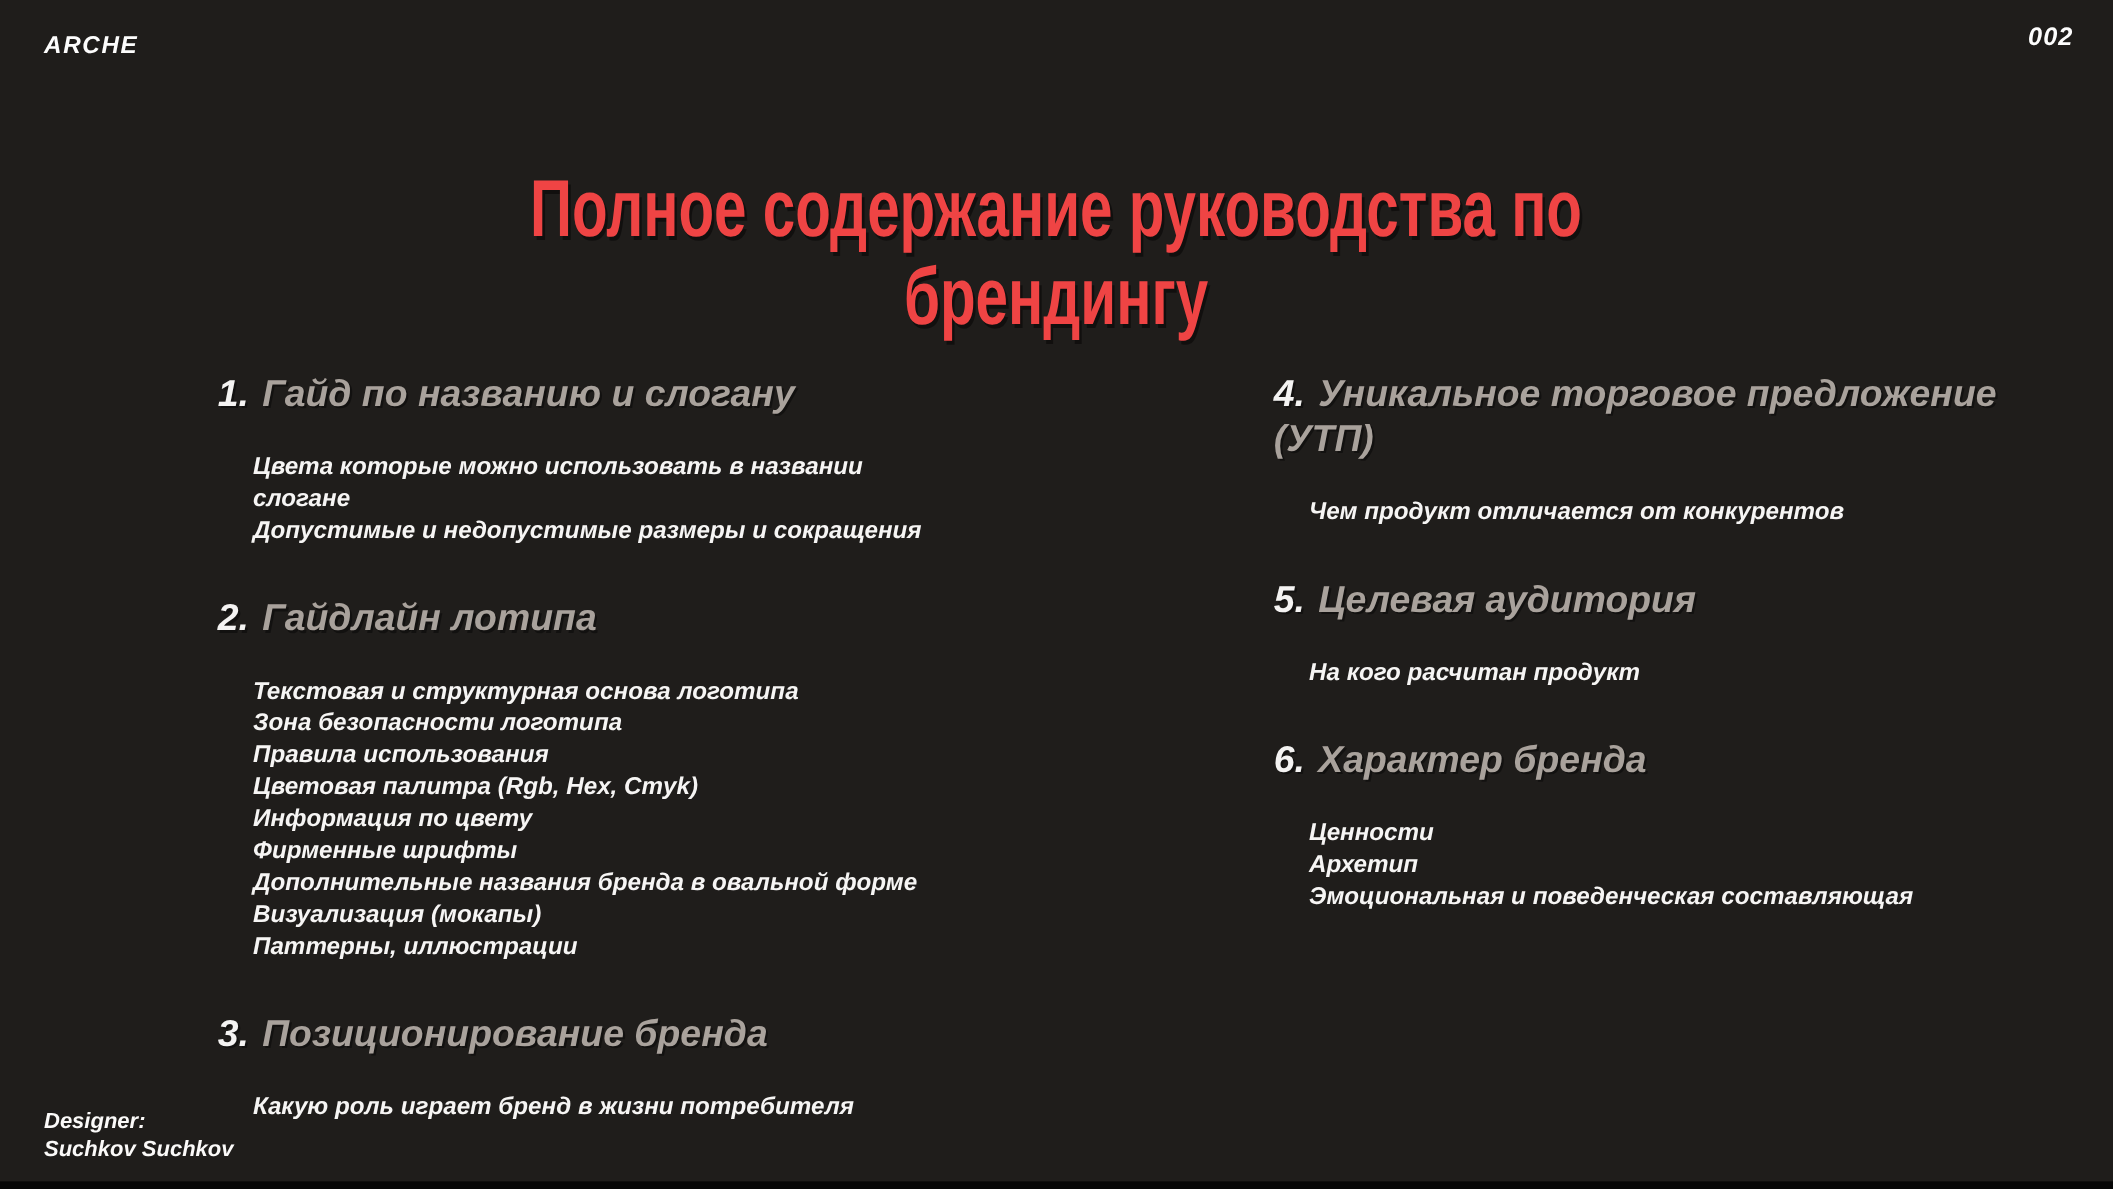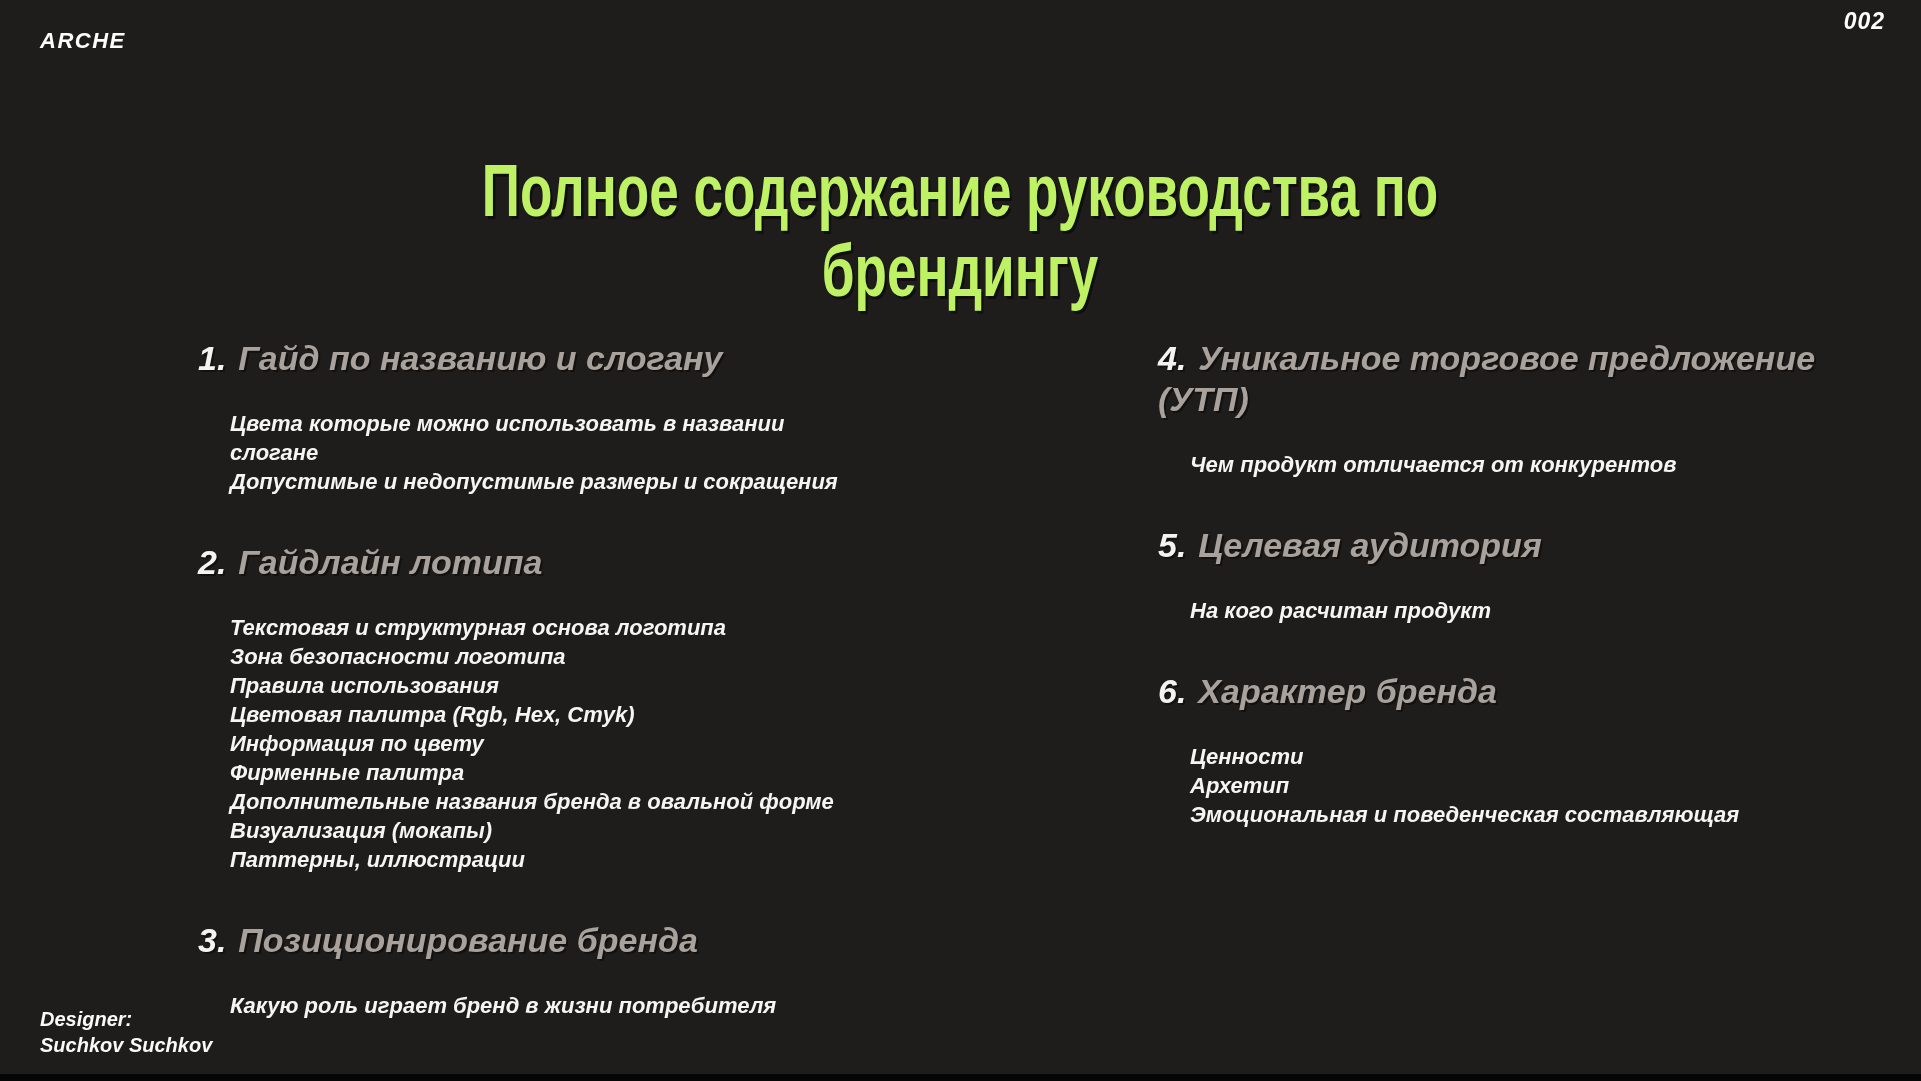--- a/index.html
+++ b/index.html
@@ -8,29 +8,29 @@
     background:#1f1d1b;
     font-family:"Liberation Sans","DejaVu Sans",sans-serif;
     -webkit-font-smoothing:antialiased;
   }
   .brand{
     position:absolute;top:28px;left:40px;
     color:#fdfdfd;font-size:22px;font-weight:bold;font-style:italic;
     letter-spacing:1.5px;
   }
   .page-num{
-    position:absolute;top:8px;right:36px;
+    position:absolute;top:20px;right:36px;
     color:#fdfdfd;font-size:23px;font-weight:bold;font-style:italic;
     letter-spacing:1px;
     text-align:right;
   }
   .title{
     position:absolute;top:76px;left:0;right:0;
     text-align:center;
-    color:#bef264;
+    color:#ef4444;
     font-weight:bold;
     font-size:68px;
     line-height:74px;
     text-shadow:3px 3px 0 rgba(0,0,0,0.45);
     white-space:pre-line;
   }
   .title .squeeze{
     display:inline-block;
     transform:scale(0.78,1.08);
     transform-origin:center top;
@@ -95,21 +95,21 @@
   <div class="section">
     <div class="section-heading">
       <span class="sec-num">2.</span><span class="sec-title">Гайдлайн лотипа</span>
     </div>
     <div class="section-items">
           <div class="sub-item">Текстовая и структурная основа логотипа</div>
           <div class="sub-item">Зона безопасности логотипа</div>
           <div class="sub-item">Правила использования</div>
           <div class="sub-item">Цветовая палитра (Rgb, Hex, Cmyk)</div>
           <div class="sub-item">Информация по цвету</div>
-          <div class="sub-item">Фирменные палитра</div>
+          <div class="sub-item">Фирменные шрифты</div>
           <div class="sub-item">Дополнительные названия бренда в овальной форме</div>
           <div class="sub-item">Визуализация (мокапы)</div>
           <div class="sub-item">Паттерны, иллюстрации</div>
         </div>
   </div>
 
   <div class="section">
     <div class="section-heading">
       <span class="sec-num">3.</span><span class="sec-title">Позиционирование бренда</span>
     </div>

